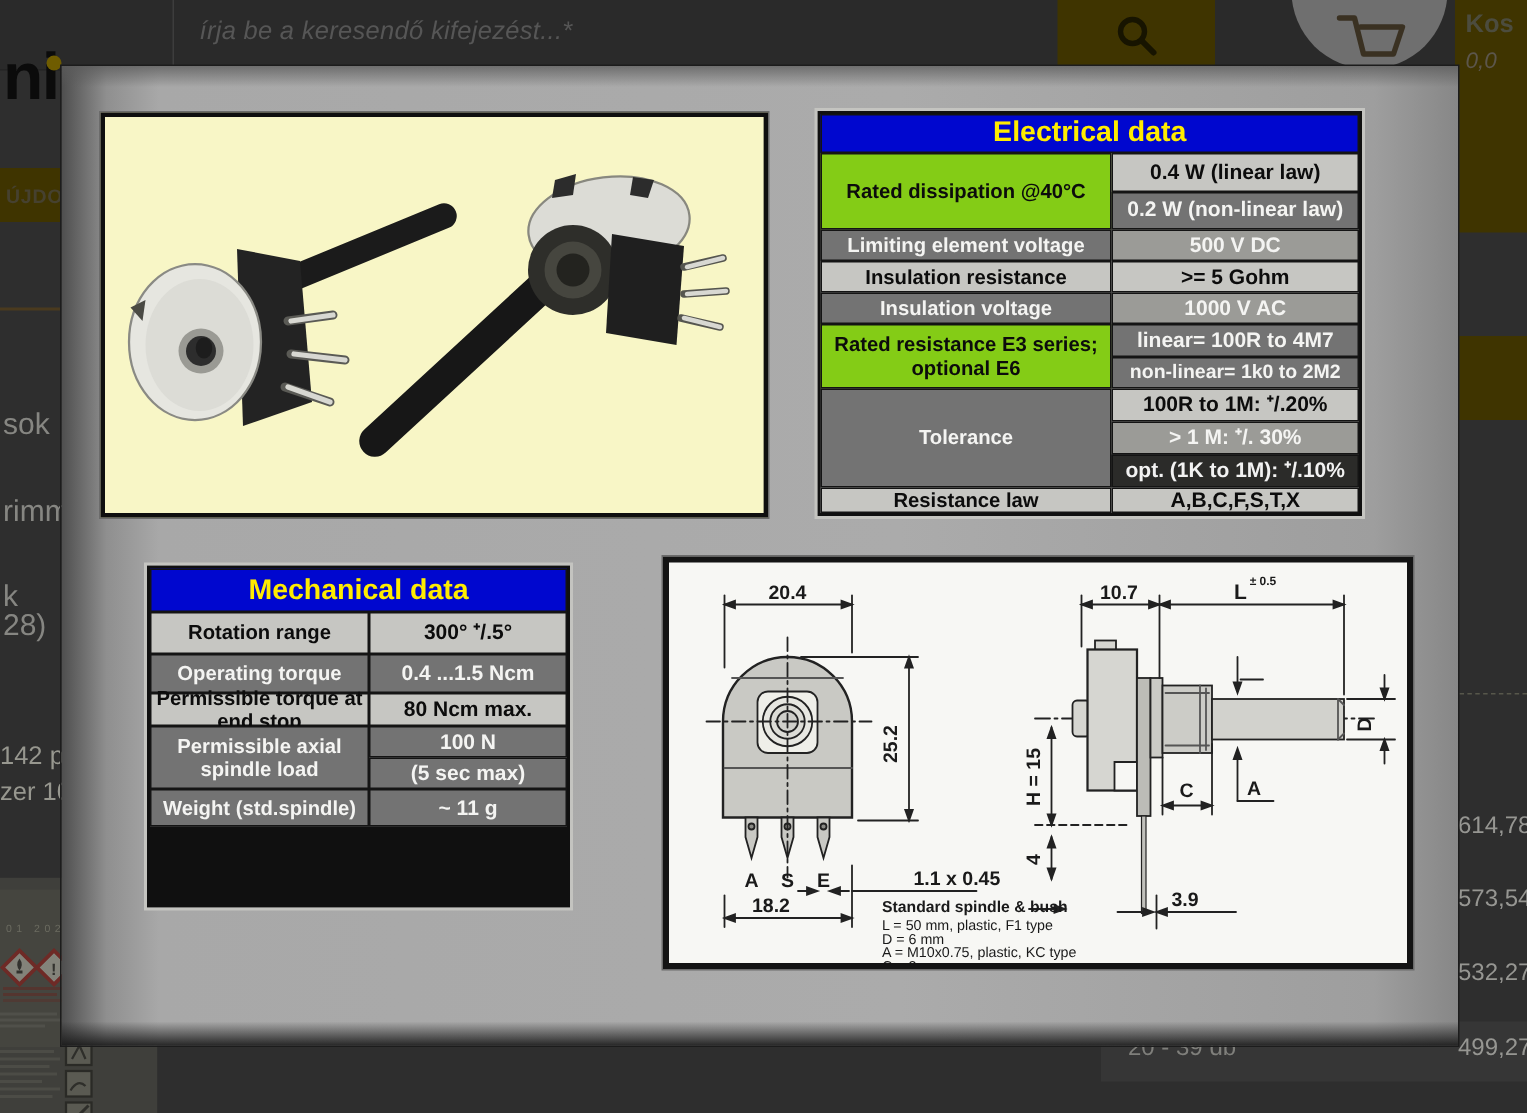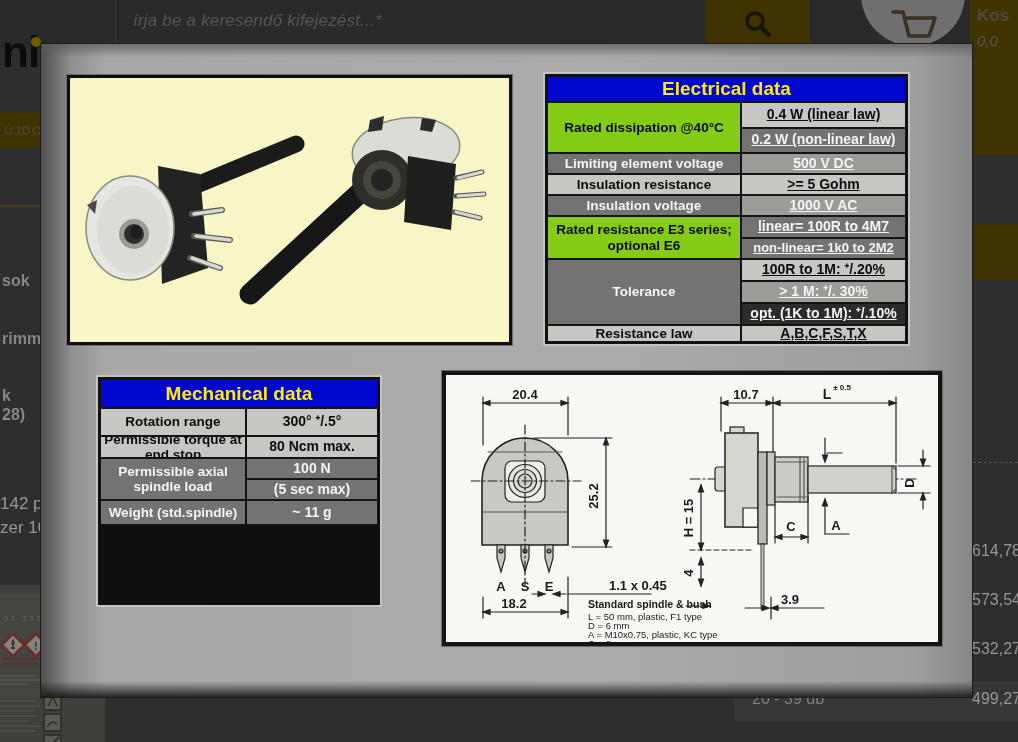--- a/index.html
+++ b/index.html
@@ -16,21 +16,21 @@
   .cart-icn{position:absolute;left:887px;top:6px;}
   .logo{position:absolute;left:2px;top:30px;font-size:44px;font-weight:800;color:#0b0b0b;letter-spacing:-1px;line-height:1;}
   .logo-dot{position:absolute;left:31px;top:37px;width:10px;height:10px;border-radius:50%;background:#6f5c00;}
   .yellow-top{position:absolute;left:970px;top:0;width:48px;height:155px;background:#3f3400;}
   .yellow-btn{position:absolute;left:970px;top:224px;width:48px;height:56px;background:#3f3400;}
   .cart-label{position:absolute;left:977px;top:6px;font-size:17px;font-weight:bold;color:#4c4c3e;}
   .cart-amount{position:absolute;left:977px;top:32px;font-size:15px;font-style:italic;color:#5c564b;}
   .ujdon{position:absolute;left:0;top:112px;width:40px;height:36px;background:#3f3400;overflow:hidden;}
   .ujdon span{position:absolute;left:4px;top:11px;font-size:13px;font-weight:bold;color:#46412f;letter-spacing:.5px;white-space:nowrap;}
   .nav-divider{position:absolute;left:0;top:205px;width:40px;height:2px;background:#4a3a1e;}
-  .side-item{position:absolute;left:2px;font-size:16px;color:#868682;white-space:nowrap;font-weight:bold;}
+  .side-item{position:absolute;left:2px;font-size:20px;color:#868682;white-space:nowrap;}
   .prod-line{position:absolute;left:0;font-size:17px;color:#97978f;white-space:nowrap;}
   .dashed-line{position:absolute;left:973px;top:462px;width:45px;border-top:1px dashed #57574b;}
   .net-hdr{position:absolute;left:928px;top:489px;font-size:18px;font-weight:bold;color:#7a4e17;}
   .price{position:absolute;left:972px;width:64px;font-size:16px;color:#969692;overflow:hidden;white-space:nowrap;}
   .qty-band{position:absolute;left:734px;top:681px;width:284px;height:40px;background:#363636;}
   .qty-tier{position:absolute;left:752px;top:690px;font-size:16px;color:#7f7f7b;}
   .prod-photo{position:absolute;left:0;top:585px;width:105px;height:157px;}
 
   
   .modal{position:absolute;left:40px;top:43px;width:933px;height:655px;z-index:10;border:1px solid #1c1c1c;
@@ -46,21 +46,21 @@
   .mech{left:57px;top:333px;width:282px;height:228px;}
   .stitle{background:#0007cf;color:#ffec00;font-weight:bold;font-size:19px;display:flex;align-items:center;justify-content:center;border:1px solid #141414;}
   .srow{display:flex;}
   .ec{border:1px solid #141414;display:flex;align-items:center;justify-content:center;font-weight:bold;text-align:center;line-height:1.12;padding:0 2px;}
   .cl{background:#c6c6c2;color:#0c0c0c;}
   .cm{background:#84cc16;color:#0c0c0c;}
   .cd{background:#737373;color:#f4f4f2;}
   .cdd{background:#9b9b97;color:#f4f4f2;}
   .ck{background:#2b2b29;color:#f2f2f2;}
   .elec .lab{width:194px;font-size:13.5px;}
-  .elec .val{flex:1;font-size:14px;text-decoration:underline;}
+  .elec .val{flex:1;font-size:14px;}
   .vstack{display:flex;flex-direction:column;flex:1;}
   .mech .lab{width:146px;font-size:13.5px;}
   .mech .val{flex:1;font-size:14px;}
   svg text{font-family:"Liberation Sans",sans-serif;}
 </style>
 </head>
 <body>
 
 <div class="screen">
 
@@ -230,20 +230,24 @@
         <div class="ec val cl">A,B,C,F,S,T,X</div>
       </div>
     </div>
 
     <div class="stable mech">
       <div class="stitle" style="height:29px">Mechanical data</div>
       <div class="srow" style="height:28px">
         <div class="ec lab cl">Rotation range</div>
         <div class="ec val cl">300° ⁺/.5°</div>
       </div>
+      <div class="srow" style="height:26px">
+        <div class="ec lab cd">Operating torque</div>
+        <div class="ec val cd">0.4 ...1.5 Ncm</div>
+      </div>
       <div class="srow" style="height:22px">
         <div class="ec lab cl">Permissible torque at end stop</div>
         <div class="ec val cl">80 Ncm max.</div>
       </div>
       <div class="srow" style="height:42px">
         <div class="ec lab cd">Permissible axial spindle load</div>
         <div class="vstack">
           <div class="ec val cd" style="height:21px">100 N</div>
           <div class="ec val cd" style="height:21px">(5 sec max)</div>
         </div>

